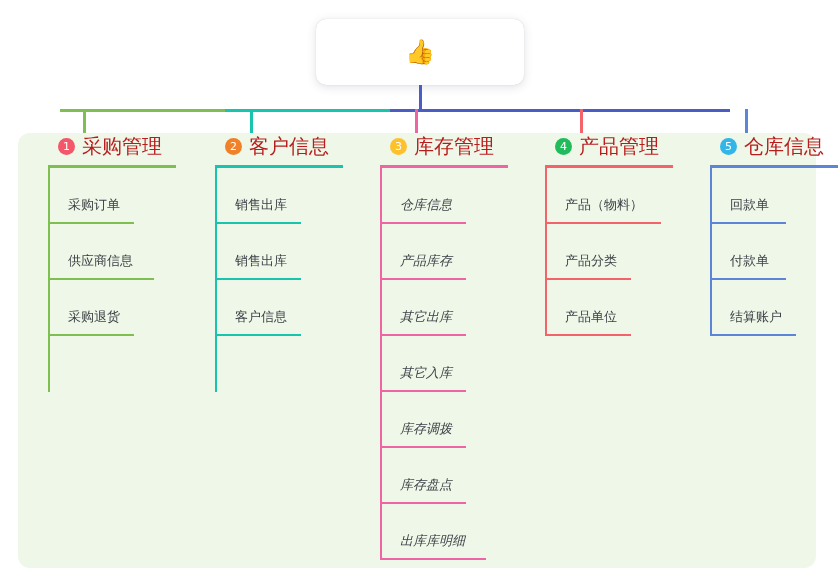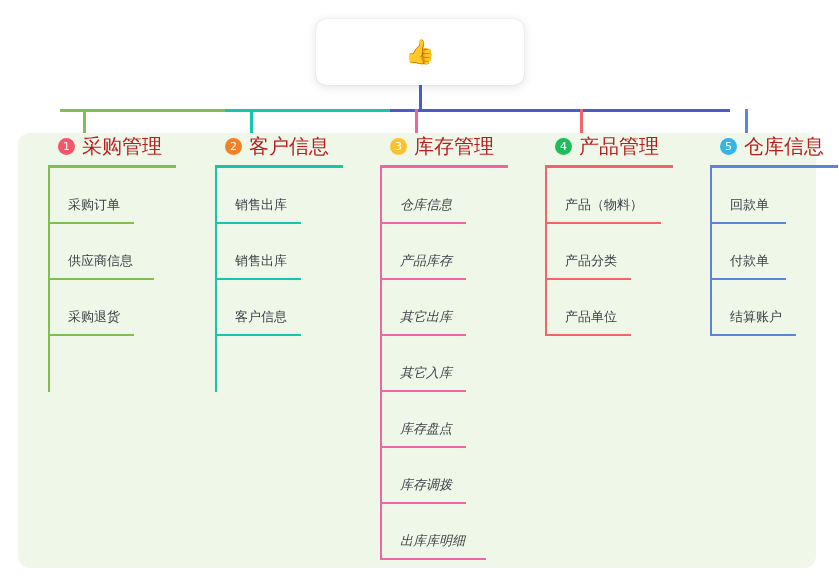--- a/index.html
+++ b/index.html
@@ -221,25 +221,25 @@
             </div>
             <div class="item">
               <span class="item-label">其它出库</span>
               <div class="item-rule" style="width: 86px; background: rgb(239, 101, 164);"></div>
             </div>
             <div class="item">
               <span class="item-label">其它入库</span>
               <div class="item-rule" style="width: 86px; background: rgb(239, 101, 164);"></div>
             </div>
             <div class="item">
+              <span class="item-label">库存调拨</span>
+              <div class="item-rule" style="width: 86px; background: rgb(239, 101, 164);"></div>
+            </div>
+            <div class="item">
               <span class="item-label">库存盘点</span>
-              <div class="item-rule" style="width: 86px; background: rgb(239, 101, 164);"></div>
-            </div>
-            <div class="item">
-              <span class="item-label">库存调拨</span>
               <div class="item-rule" style="width: 86px; background: rgb(239, 101, 164);"></div>
             </div>
             <div class="item">
               <span class="item-label">出库库明细</span>
               <div class="item-rule" style="width: 106px; background: rgb(239, 101, 164);"></div>
             </div>
           </div>
         </div>
         <div class="column" style="left: 517px;">
           <div class="col-head">

